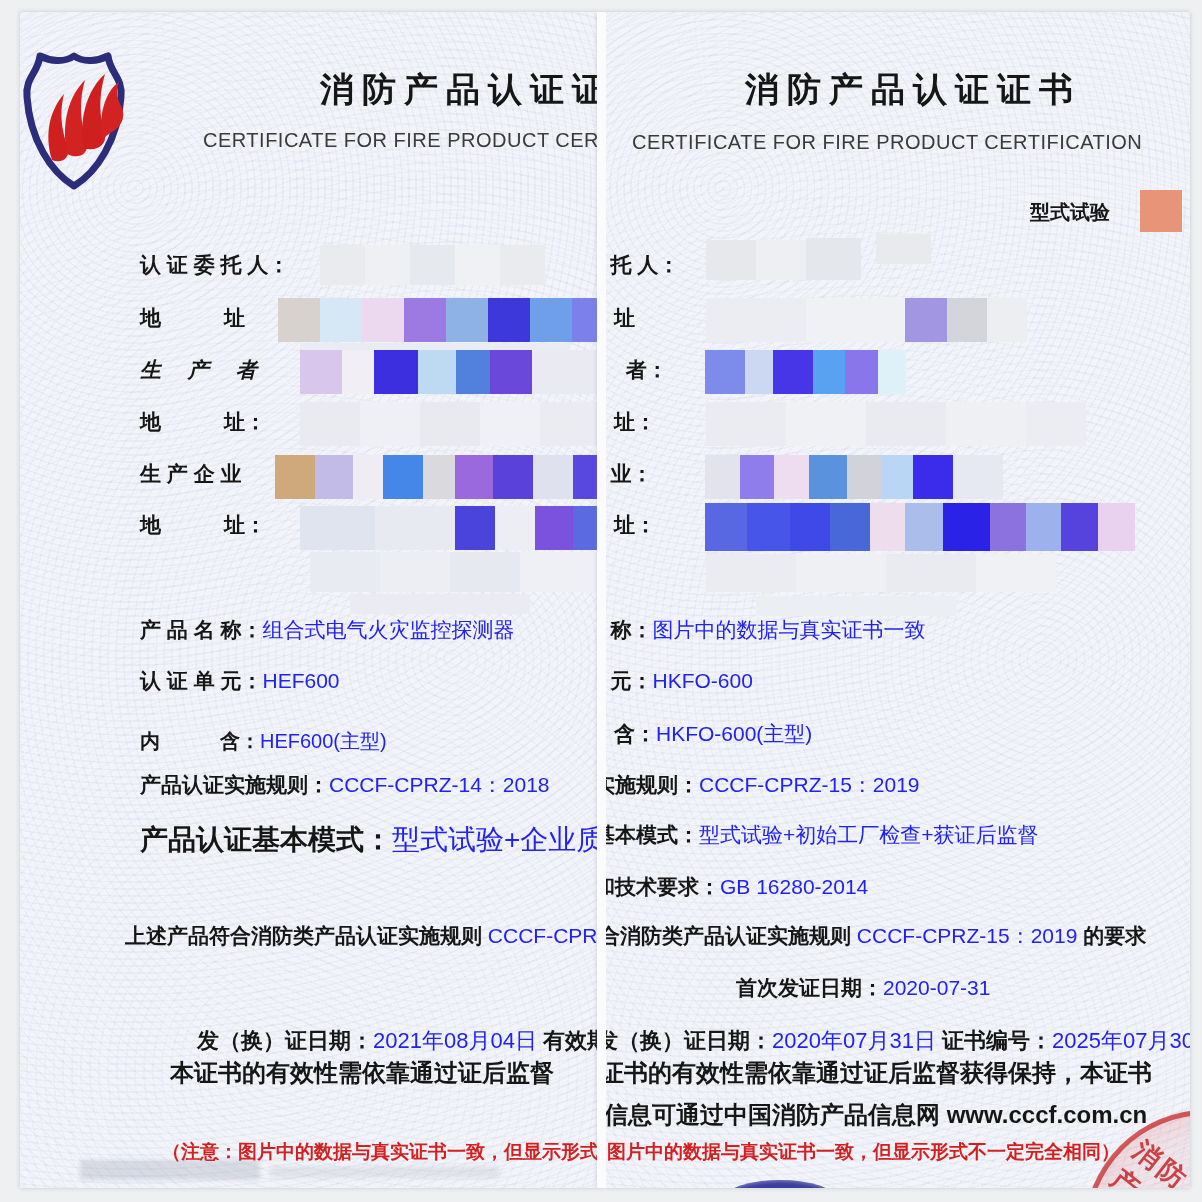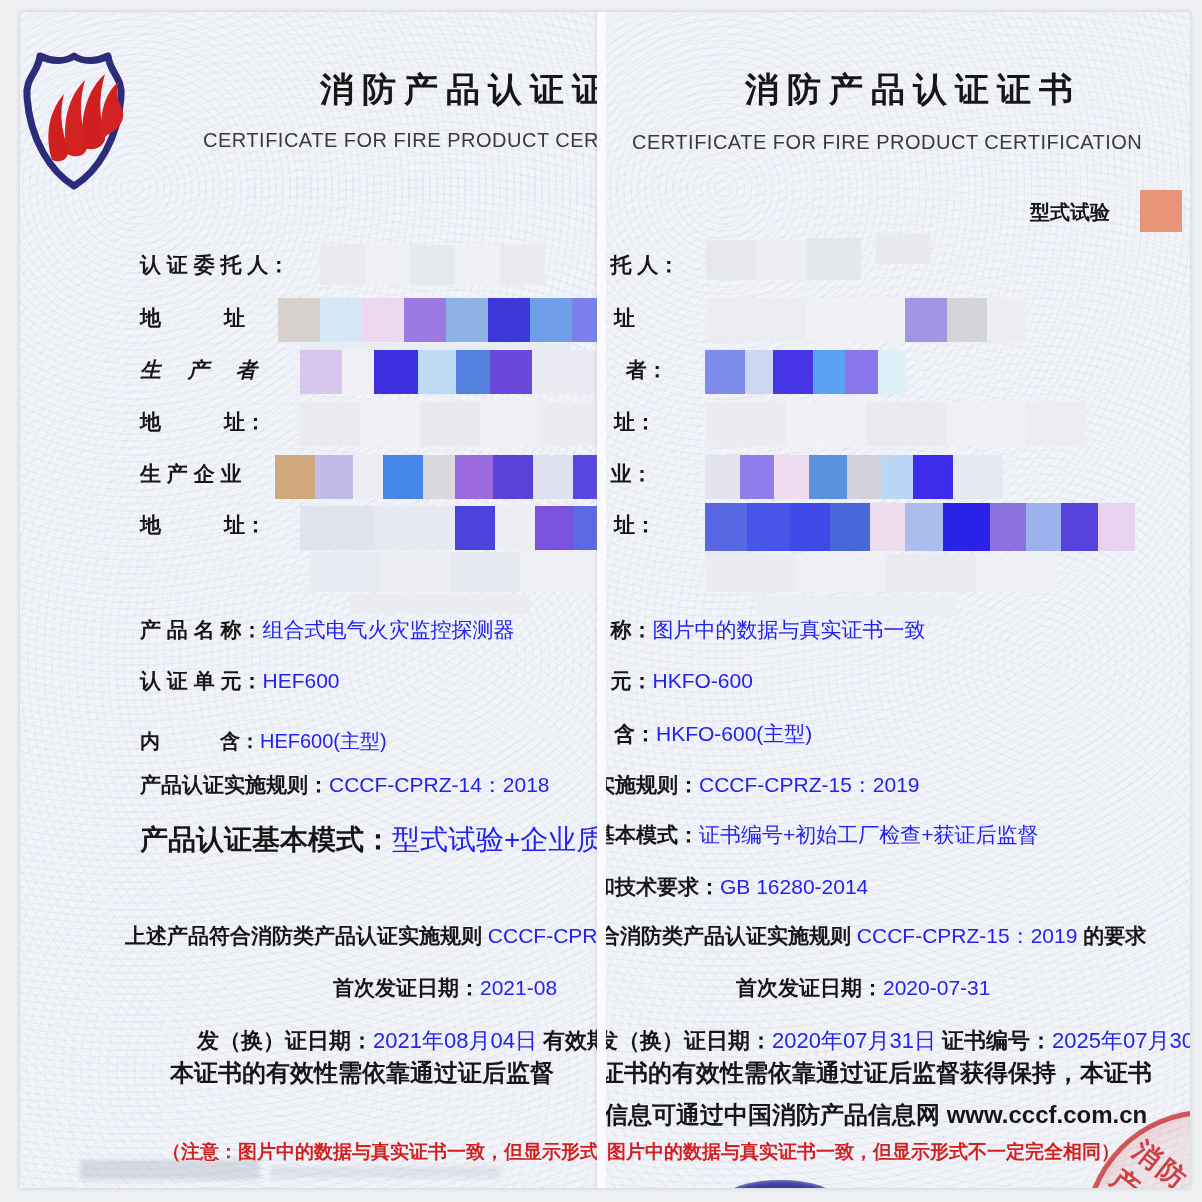--- a/index.html
+++ b/index.html
@@ -60,21 +60,20 @@
     <div class="row" style="left: 120px; top: 345px; font-size: 21px; font-style: italic;"><span class="ck">生　 产　 者</span></div>
     <div class="row" style="left: 120px; top: 397px; font-size: 21px;"><span class="ck">地　　　址：</span></div>
     <div class="row" style="left: 120px; top: 449px; font-size: 21px;"><span class="ck">生 产 企 业</span></div>
     <div class="row" style="left: 120px; top: 500px; font-size: 21px;"><span class="ck">地　　　址：</span></div>
     <div class="row" style="left: 120px; top: 605px; font-size: 21px;"><span class="ck">产 品 名 称：</span><span class="cb">组合式电气火灾监控探测器</span></div>
     <div class="row" style="left: 120px; top: 656px; font-size: 21px;"><span class="ck">认 证 单 元：</span><span class="cb">HEF600</span></div>
     <div class="row" style="left: 120px; top: 709px; font-size: 20px; margin-top: 8px;"><span class="ck">内　　　含：</span><span class="cb">HEF600(主型)</span></div>
     <div class="row" style="left: 120px; top: 760px; font-size: 21px;"><span class="ck">产品认证实施规则：</span><span class="cb">CCCF-CPRZ-14：2018</span></div>
     <div class="row" style="left: 120px; top: 810px; font-size: 28px;"><span class="ck">产品认证基本模式：</span><span class="cb">型式试验+企业质量保证</span></div>
     <div class="row" style="left: 105px; top: 911px; font-size: 21px;"><span class="ck">上述产品符合消防类产品认证实施规则 </span><span class="cb">CCCF-CPRZ</span></div>
-    <div class="row" style="left: 313px; top: 963px; font-size: 21px;"><span class="ck">首次发证日期：</span><span class="cb">2021-08</span></div>
     <div class="row" style="left: 177px; top: 1015px; font-size: 22px;"><span class="ck">发（换）证日期：</span><span class="cb">2021年08月04日</span><span class="ck"> 有效期</span></div>
     <div class="row" style="left: 150px; top: 1046px; font-size: 24px;"><span class="ck">本证书的有效性需依靠通过证后监督</span></div>
     <div class="row" style="left: 142px; top: 1128px; font-size: 19px;"><span class="cr">（注意：图片中的数据与真实证书一致，但显示形式不一</span></div>
     <div class="px" style="left: 300px; top: 233px; width: 45px; height: 40px; background: rgb(233, 235, 239);"></div>
     <div class="px" style="left: 345px; top: 233px; width: 45px; height: 40px; background: rgb(238, 240, 243);"></div>
     <div class="px" style="left: 390px; top: 233px; width: 45px; height: 40px; background: rgb(230, 233, 238);"></div>
     <div class="px" style="left: 435px; top: 233px; width: 45px; height: 40px; background: rgb(239, 241, 244);"></div>
     <div class="px" style="left: 480px; top: 233px; width: 45px; height: 40px; background: rgb(233, 235, 239);"></div>
     <div class="px" style="left: 258px; top: 286px; width: 42px; height: 44px; background: rgb(216, 210, 207);"></div>
     <div class="px" style="left: 300px; top: 286px; width: 42px; height: 44px; background: rgb(214, 231, 245);"></div>
@@ -129,21 +128,21 @@
     <div class="row" style="left: -76px; top: 240px; font-size: 21px;"><span class="ck">认 证 委 托 人：</span></div>
     <div class="row" style="left: -76px; top: 293px; font-size: 21px;"><span class="ck">地　　　址</span></div>
     <div class="row" style="left: -76px; top: 345px; font-size: 21px;"><span class="ck">生　 产　 者：</span></div>
     <div class="row" style="left: -76px; top: 397px; font-size: 21px;"><span class="ck">地　　　址：</span></div>
     <div class="row" style="left: -76px; top: 449px; font-size: 21px;"><span class="ck">生 产 企 业：</span></div>
     <div class="row" style="left: -76px; top: 500px; font-size: 21px;"><span class="ck">地　　　址：</span></div>
     <div class="row" style="left: -76px; top: 605px; font-size: 21px;"><span class="ck">产 品 名 称：</span><span class="cb">图片中的数据与真实证书一致</span></div>
     <div class="row" style="left: -76px; top: 656px; font-size: 21px;"><span class="ck">认 证 单 元：</span><span class="cb">HKFO-600</span></div>
     <div class="row" style="left: -76px; top: 709px; font-size: 21px;"><span class="ck">内　　　含：</span><span class="cb">HKFO-600(主型)</span></div>
     <div class="row" style="left: -96px; top: 760px; font-size: 21px;"><span class="ck">产品认证实施规则：</span><span class="cb">CCCF-CPRZ-15：2019</span></div>
-    <div class="row" style="left: -96px; top: 810px; font-size: 21px;"><span class="ck">产品认证基本模式：</span><span class="cb">证书编号+初始工厂检查+获证后监督</span></div>
+    <div class="row" style="left: -96px; top: 810px; font-size: 21px;"><span class="ck">产品认证基本模式：</span><span class="cb">型式试验+初始工厂检查+获证后监督</span></div>
     <div class="row" style="left: -96px; top: 862px; font-size: 21px;"><span class="ck">产品标准和技术要求：</span><span class="cb">GB 16280-2014</span></div>
     <div class="row" style="left: -112px; top: 911px; font-size: 21px;"><span class="ck">上述产品符合消防类产品认证实施规则 </span><span class="cb">CCCF-CPRZ-15：2019</span><span class="ck"> 的要求</span></div>
     <div class="row" style="left: 130px; top: 963px; font-size: 21px;"><span class="ck">首次发证日期：</span><span class="cb">2020-07-31</span></div>
     <div class="row" style="left: -10px; top: 1015px; font-size: 22px;"><span class="ck">发（换）证日期：</span><span class="cb">2020年07月31日</span><span class="ck"> 证书编号：</span><span class="cb">2025年07月30日</span></div>
     <div class="row" style="left: -30px; top: 1046px; font-size: 24px;"><span class="ck">本证书的有效性需依靠通过证后监督获得保持，本证书</span></div>
     <div class="row" style="left: -50px; top: 1088px; font-size: 24px;"><span class="ck">相关信息可通过中国消防产品信息网 www.cccf.com.cn</span></div>
     <div class="row" style="left: -75px; top: 1128px; font-size: 19px;"><span class="cr">（注意：图片中的数据与真实证书一致，但显示形式不一定完全相同）</span></div>
     <div class="px" style="left: 534px; top: 178px; width: 42px; height: 42px; background: rgb(232, 148, 120);"></div>
     <div class="px" style="left: 100px; top: 228px; width: 50px; height: 40px; background: rgb(230, 232, 236);"></div>
     <div class="px" style="left: 150px; top: 228px; width: 50px; height: 40px; background: rgb(237, 239, 242);"></div>

